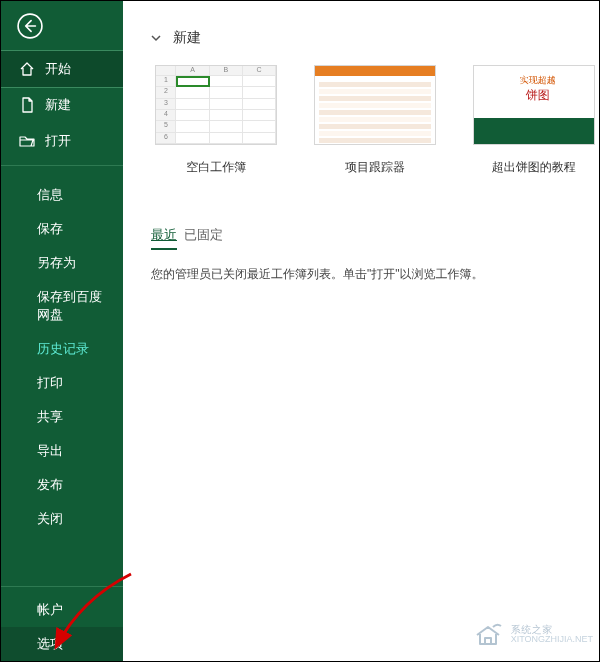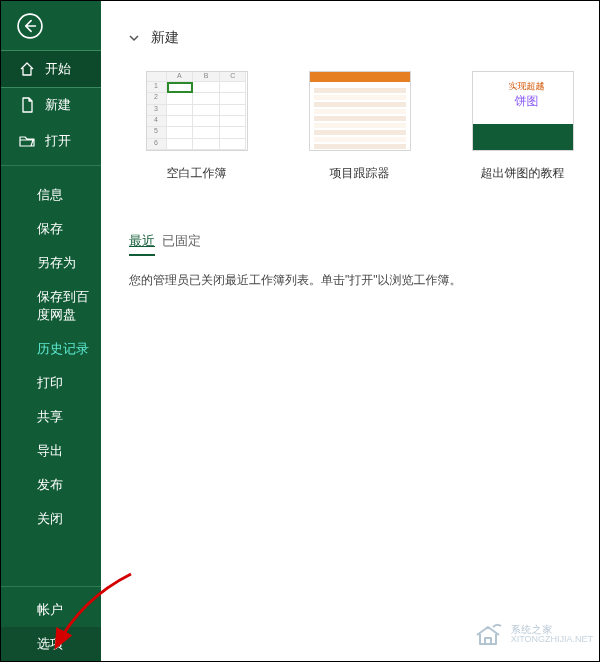--- a/index.html
+++ b/index.html
@@ -1,54 +1,54 @@
 <!DOCTYPE html>
 <html><head>
   <meta charset="utf-8">
   <style>
     * { margin: 0; padding: 0; box-sizing: border-box; }
     body { font-family: "Microsoft YaHei", "Segoe UI", sans-serif; font-size: 13px; width: 600px; height: 662px; overflow: hidden; position: relative; border: 1px solid #000; }
     .container { display: flex; width: 100%; height: 100%; }
-    .sidebar { width: 100px; background: #115c36; color: #fff; display: flex; flex-direction: column; position: relative; }
+    .sidebar { width: 122px; background: #115c36; color: #fff; display: flex; flex-direction: column; position: relative; }
     .back-btn { width: 38px; height: 38px; display: flex; align-items: center; justify-content: center; margin: 6px 0 0 10px; color: #fff; cursor: pointer; }
     .nav-list { margin-top: 6px; }
     .nav-item { display: flex; align-items: center; padding: 8px 10px 8px 18px; color: #fff; font-size: 13px; cursor: pointer; gap: 10px; }
     .nav-item.primary { padding: 9px 10px 9px 18px; }
     .nav-item.selected { background: #0d4a2b; border: 1px solid #3a8a5f; margin: -1px; }
     .nav-item.disabled { color: #5eead4; cursor: default; align-items: flex-end; }
     .nav-item .icon { width: 16px; height: 16px; display: flex; align-items: center; justify-content: center; flex-shrink: 0; }
     .nav-item.secondary { padding-left: 36px; }
     .divider { height: 0; border-top: 1px solid #2e7a52; margin: 6px 0; }
     .bottom-section { margin-top: auto; margin-bottom: 0; }
     .nav-item.highlight { background: #0f4d2e; }
     
     .main { flex: 1; background: #fff; padding: 28px 0 0 28px; overflow: hidden; position: relative; }
     .greeting { font-size: 24px; color: #333; margin-bottom: 24px; }
     .section-header { display: flex; align-items: center; gap: 10px; font-size: 14px; color: #333; margin-bottom: 16px; }
     .chevron { width: 12px; height: 12px; display: flex; align-items: center; }
     
     .templates { display: flex; gap: 28px; margin-bottom: 50px; }
     .template-card { width: 135px; text-align: center; cursor: pointer; }
-    .thumb { width: 102px; height: 80px; border: 1px solid #d6d6d6; background: #fff; margin: 8px auto 14px; position: relative; overflow: hidden; }
+    .thumb { width: 122px; height: 80px; border: 1px solid #d6d6d6; background: #fff; margin: 2px auto 14px; position: relative; overflow: hidden; }
     .template-label { font-size: 12px; color: #333; }
     
     .thumb-blank { display: grid; grid-template-columns: 20px 1fr 1fr 1fr; grid-template-rows: 10px repeat(6, 1fr); font-size: 7px; color: #888; }
     .thumb-blank .ch { border-right: 1px solid #e5e5e5; border-bottom: 1px solid #e5e5e5; text-align: center; background: #f3f3f3; }
     .thumb-blank .rh { border-right: 1px solid #e5e5e5; border-bottom: 1px solid #e5e5e5; text-align: center; background: #f3f3f3; }
     .thumb-blank .cell { border-right: 1px solid #e5e5e5; border-bottom: 1px solid #e5e5e5; }
     .thumb-blank .sel { border: 2px solid #2a8a2a; }
     
     .thumb-tracker .bar { height: 10px; background: #e67e22; margin-bottom: 2px; }
     .thumb-tracker .rows { padding: 4px; }
     .thumb-tracker .row { height: 5px; background: #f5e8dc; margin-bottom: 2px; }
     .thumb-tracker .row.alt { background: #fdf6ef; }
     
     .thumb-pie { background: #fff; display: flex; flex-direction: column; }
     .thumb-pie .head { padding: 8px 0 0 8px; font-size: 9px; color: #d35400; }
-    .thumb-pie .head2 { font-size: 12px; color: #8b5cf6; padding-left: 8px; }
+    .thumb-pie .head2 { font-size: 12px; color: #b91c1c; padding-left: 8px; }
     .thumb-pie .band { height: 26px; background: #115c36; margin-top: auto; }
     
     .tabs { display: flex; gap: 7px; margin-bottom: 16px; margin-left: 0; }
     .tab { font-size: 13px; color: #666; padding-bottom: 4px; cursor: pointer; }
     .tab.active { color: #115c36; border-bottom: 2px solid #115c36; text-decoration: underline; }
     .message { font-size: 12px; color: #444; }
     
     .arrow { position: absolute; left: 50px; top: 568px; pointer-events: none; }
     .watermark { position: absolute; right: 6px; bottom: 10px; display: flex; align-items: center; gap: 6px; opacity: 0.5; }
     .watermark-text { font-size: 10px; color: #6a8aa5; letter-spacing: 0.5px; }

